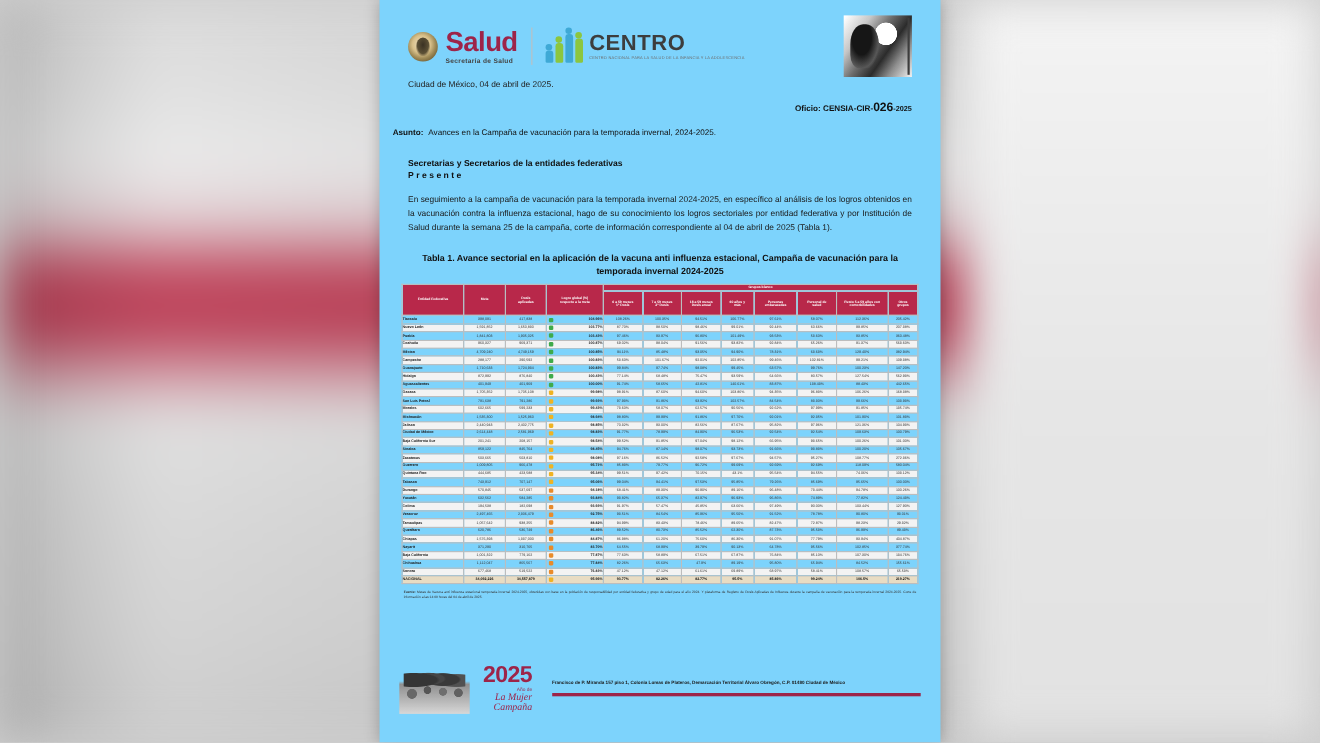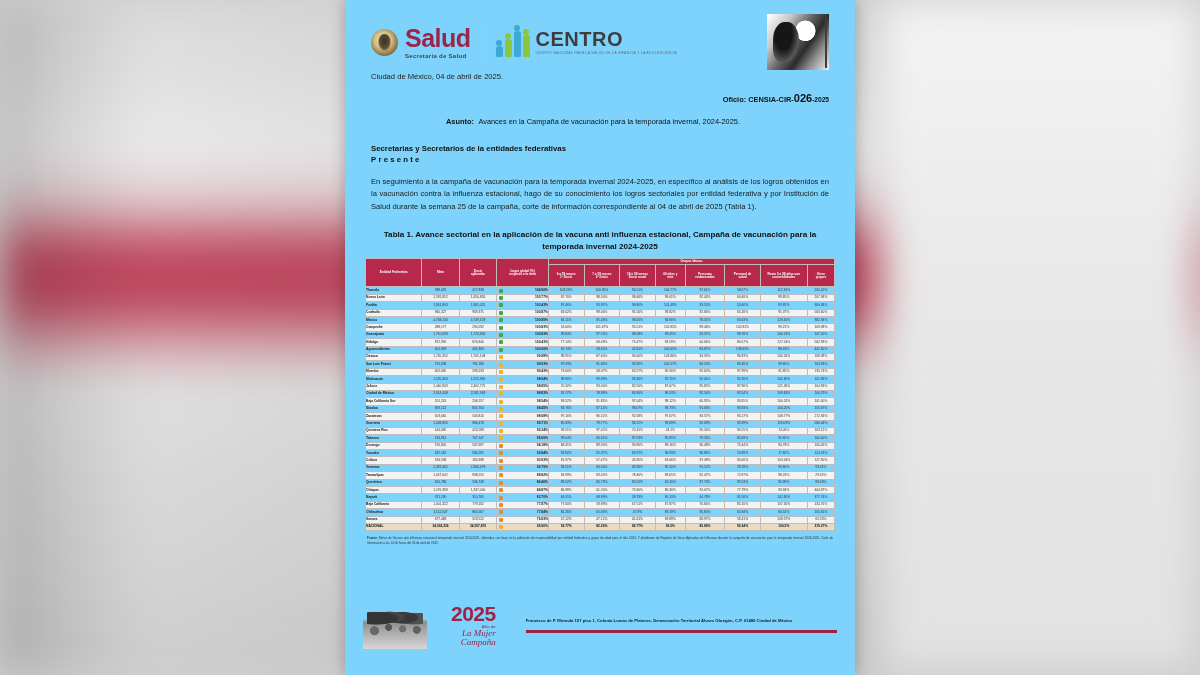--- a/index.html
+++ b/index.html
@@ -101,21 +101,21 @@
   }
 
   
   .oficio-block {
     text-align: right; padding: 10px 14px 0 0; line-height: 1.45;
   }
   .oficio-line { font-size: 7.4px; color:#111; }
   .b { font-weight: 700; margin-top: 24px; }
   .oficio-num { font-size: 11px; font-weight: 700; }
   .oficio-yr { font-size: 6.6px; font-weight: 700; }
-  .asunto-wrap { display:flex; justify-content:center; }
+  .asunto-wrap { display:flex; justify-content:flex-start; }
   .asunto-body { max-width: 300px; text-align: right; }
 
   
   .addressee { padding: 14px 14px 0 14px; }
   .addressee .l1 { font-size: 7.8px; font-weight: 700; color:#111; }
   .addressee .l2 { font-size: 7.8px; font-weight: 700; color:#111; letter-spacing: 2.2px; margin-top: 2px; }
   .bodytext {
     padding: 12px 14px 0 14px;
     font-size: 7.6px; color: #1a1a1a; line-height: 1.62; text-align: justify;
   }
@@ -175,21 +175,21 @@
   
   .fuente {
     margin: 5px 10px 0 10px;
     font-size: 3.0px; color: #333; line-height: 1.6; text-align: justify;
   }
   .fuente .b { font-weight: 700; }
 
   
   .banner {
     position: absolute; left: 12px; right: 12px; bottom: 26px;
-    display: flex; align-items: center; gap: 24px; padding: 0 6px;
+    display: flex; align-items: center; gap: 12px; padding: 0 6px;
   }
   .women {
     width: 64px; height: 48px; flex: none;
     background:
       radial-gradient(circle at 18% 62%, #6a6a6a 0 7%, rgba(0,0,0,0) 8%),
       radial-gradient(circle at 40% 55%, #5a5a5a 0 7%, rgba(0,0,0,0) 8%),
       radial-gradient(circle at 62% 58%, #707070 0 7%, rgba(0,0,0,0) 8%),
       radial-gradient(circle at 84% 60%, #646464 0 6%, rgba(0,0,0,0) 7%),
       linear-gradient(to bottom, rgba(255,255,255,0) 38%, #8e8e8e 44%, #cfcfcf 100%);
     filter: grayscale(1) contrast(1.1);

